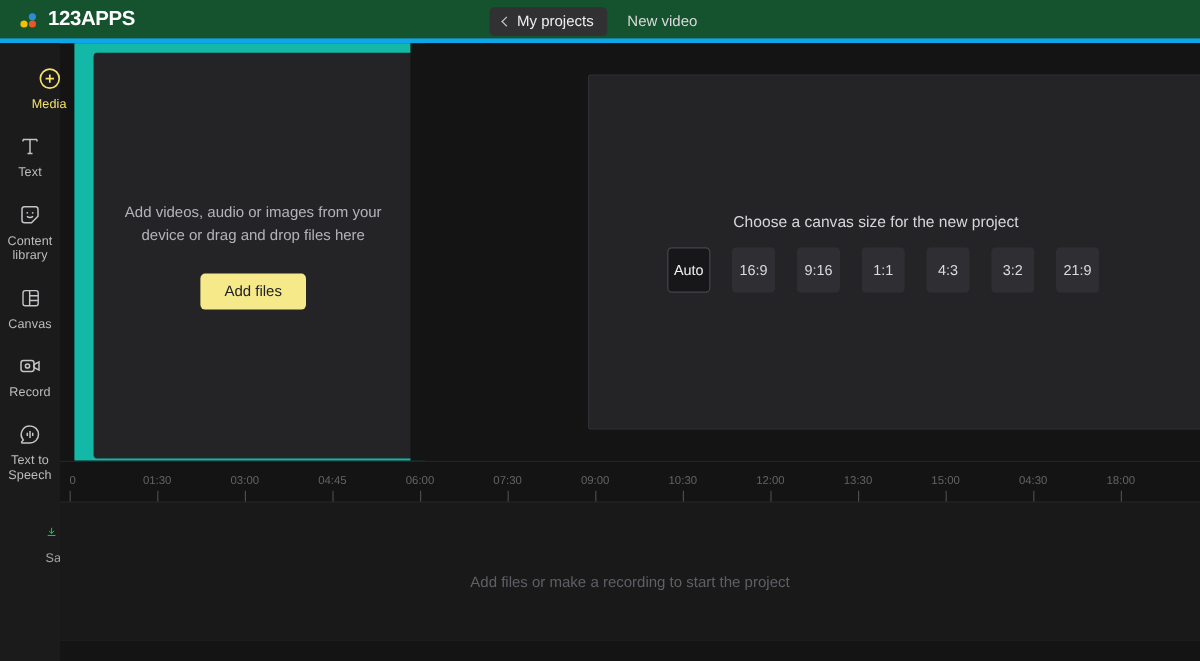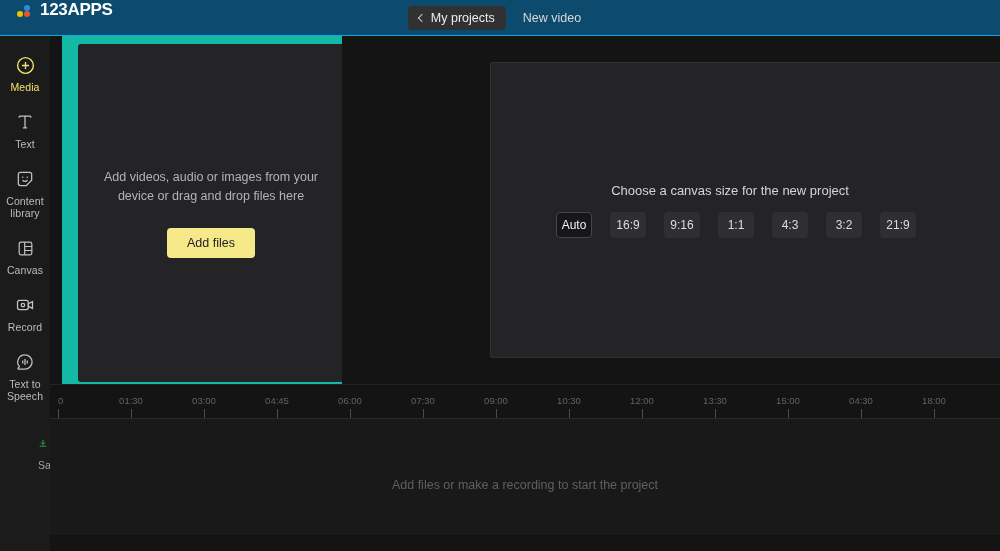--- a/index.html
+++ b/index.html
@@ -7,23 +7,23 @@
     width: 1000px; height: 551px;
     background: #141414;
     font-family: "Liberation Sans", sans-serif;
     overflow: hidden;
   }
   .app { position: relative; width: 1000px; height: 551px; background: #141414; }
 
   
   .topbar {
     position: absolute; left: 0; top: 0; width: 1000px; height: 36px;
-    background: #0c4a6e;
-    border-bottom: 1px solid #0ea5e9;
-    display: flex; align-items: flex-start;
+    background: #14532d;
+    border-bottom: 4px solid #0ea5e9;
+    display: flex; align-items: center;
   }
   .logo { display: flex; align-items: center; margin-left: 16px; }
   .logo-dots {
     position: relative; width: 17px; height: 17px; margin-right: 7px;
   }
   .logo-dots i {
     position: absolute; width: 6px; height: 6px; border-radius: 50%;
     display: block;
   }
   .dot-blue   { left: 8px;  top: 3px;  background: #2e8bd6; }
@@ -62,21 +62,21 @@
     width: 50px; padding: 10px 2px 8px; text-align: center;
     color: #bcbcc0; cursor: pointer;
   }
   .rail-item .ri-icon {
     height: 22px; display: flex; align-items: center; justify-content: center;
     margin-bottom: 5px;
   }
   .rail-item .ri-label {
     font-size: 10.5px; line-height: 12px; letter-spacing: 0.1px;
   }
-  .rail-item.active { color: #f4e06a; }
+  .rail-item.active { color: #f4e06a; margin-left: 16px; }
   .rail-item.save   { color: #a3a3a3; margin-top: 12px; padding-left: 38px; }
 
   
   .media-panel {
     position: absolute; left: 62px; top: 36px; width: 292px; height: 348px;
     background: #14b8a6; padding: 8px 10px 8px 16px;
   }
   .dropzone {
     width: 266px; height: 338px;
     background: #242427;
@@ -106,21 +106,21 @@
     border: 1px solid #303034;
     border-radius: 2px;
     display: flex; flex-direction: column; align-items: center; justify-content: center;
   }
   .canvas-inner { transform: translate(-45px, 0); text-align: center; }
   .canvas-title {
     color: #d5d5da; font-size: 13px; margin-bottom: 14px; text-align: center;
   }
   .ratio-row { display: flex; gap: 6px; justify-content: center; }
   .ratio-btn {
-    min-width: 36px; height: 26px; padding: 0 2px;
+    min-width: 36px; height: 38px; padding: 0 2px;
     background: #2f2f33; color: #dcdce0;
     border: 1px solid transparent; border-radius: 4px;
     font-size: 12px; display: flex; align-items: center; justify-content: center;
     cursor: pointer;
     margin-left: 12px;
   }
   .ratio-btn.selected {
     background: #17171a; border-color: #45454b; color: #f0f0f3;
   }
 

